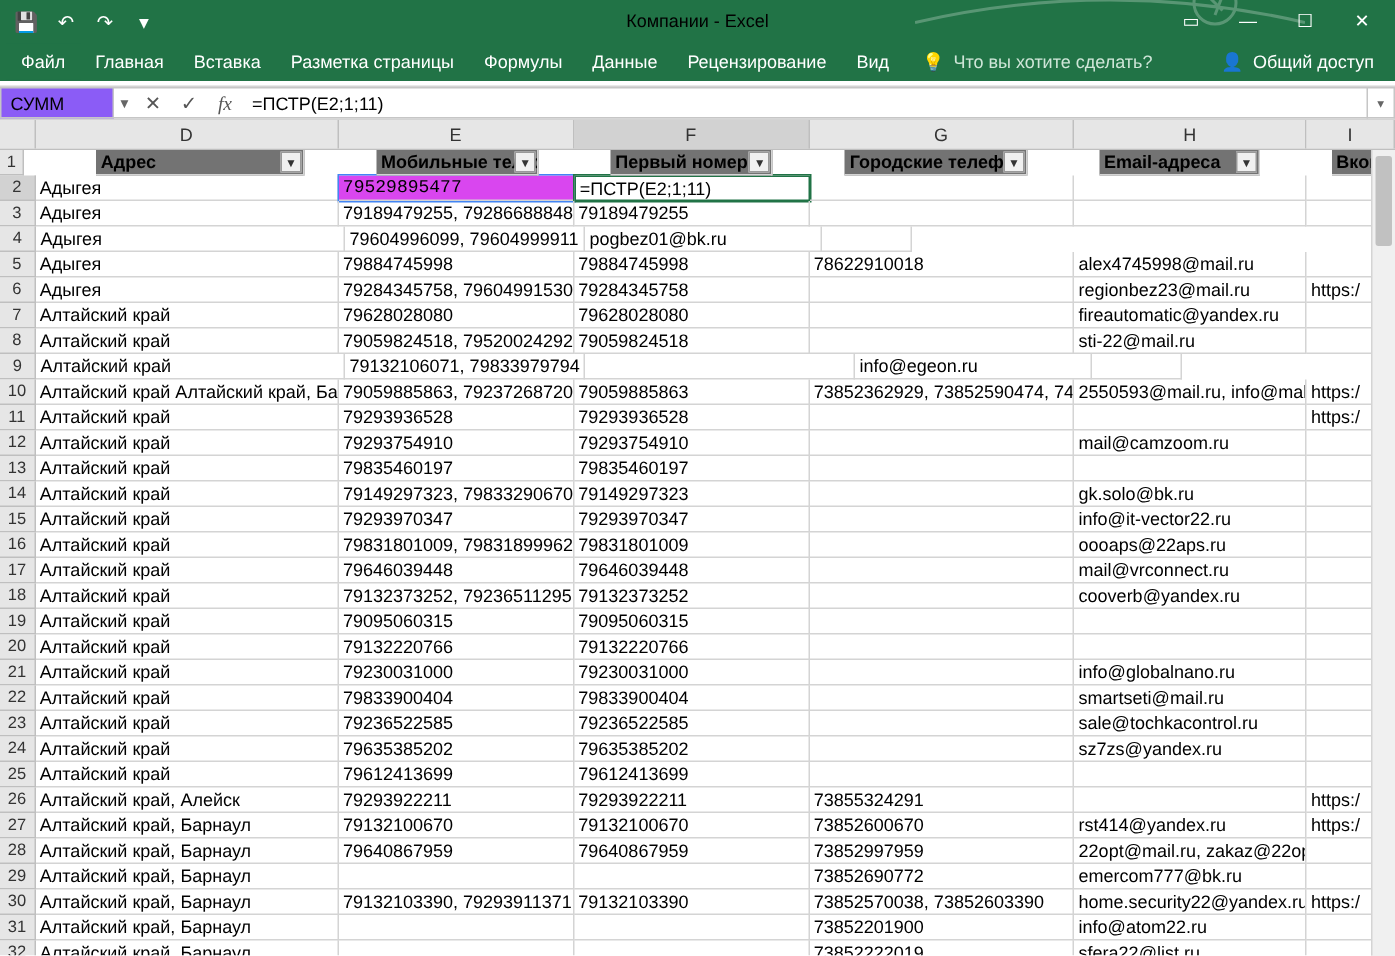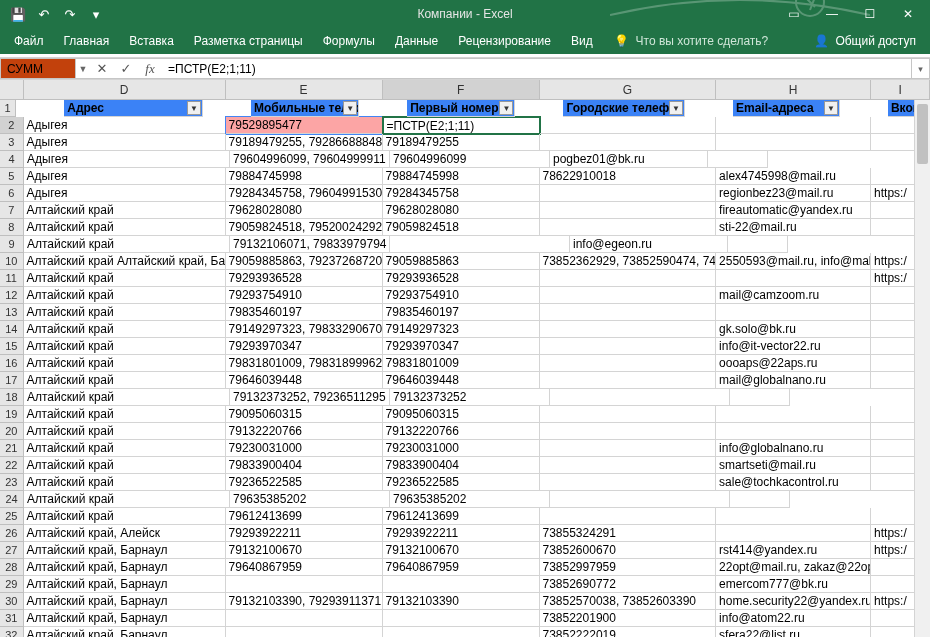--- a/index.html
+++ b/index.html
@@ -1,58 +1,58 @@
 <!DOCTYPE html>
 <html><head>
 <meta charset="utf-8">
 <style>
 * { margin: 0; padding: 0; box-sizing: border-box; font-family: 'Segoe UI', Tahoma, sans-serif; }
 body { background: #fff; overflow: hidden; width: 930px; height: 637px; position: relative; }
 
 .title-bar { background: #217346; height: 28px; display: flex; align-items: center; color: #fff; position: relative; }
 .qat { display: flex; align-items: center; gap: 2px; padding: 0 6px; }
 .qat-btn { width: 24px; height: 24px; display: flex; align-items: center; justify-content: center; color: #fff; font-size: 13px; }
-.title-text { position: absolute; left: 50%; transform: translateX(-50%); font-size: 12px; color: #e5e5e5; }
+.title-text { position: absolute; left: 50%; transform: translateX(-50%); font-size: 12px; color: #000000; }
 .win-controls { margin-left: auto; display: flex; align-items: center; gap: 2px; padding-right: 4px; }
 .win-btn { width: 36px; height: 24px; display: flex; align-items: center; justify-content: center; color: #fff; font-size: 12px; }
 
 .ribbon-tabs { background: #217346; height: 26px; display: flex; align-items: center; padding: 0 4px; color: #fff; font-size: 12px; }
 .ribbon-tab { padding: 5px 10px; cursor: pointer; }
 .ribbon-tab.file { background: #217346; }
 .tell-me { margin-left: 12px; display: flex; align-items: center; color: #cfe6d8; font-size: 12px; }
 .tell-me .bulb { margin-right: 6px; }
 .share { margin-left: auto; display: flex; align-items: center; padding: 4px 10px; font-size: 12px; }
 .share-icon { margin-right: 6px; }
 
 .collapsed-strip { background: #fff; height: 4px; border-bottom: 1px solid #d4d4d4; }
 
 .formula-bar { display: flex; align-items: stretch; height: 22px; border-bottom: 1px solid #d4d4d4; background: #fff; }
-.name-box { width: 76px; border: 1px solid #c6c6c6; display: flex; align-items: center; padding: 0 6px; font-size: 12px; background: #c2410c; }
+.name-box { width: 76px; border: 1px solid #c6c6c6; display: flex; align-items: center; padding: 0 6px; font-size: 12px; background: #8b5cf6; }
 .name-dd { width: 14px; display: flex; align-items: center; justify-content: center; font-size: 9px; color: #666; border-top: 1px solid #c6c6c6; border-bottom: 1px solid #c6c6c6; }
 .fb-btn { width: 24px; display: flex; align-items: center; justify-content: center; font-size: 13px; color: #555; border-top: 1px solid #c6c6c6; border-bottom: 1px solid #c6c6c6; }
 .fb-fx { font-style: italic; font-family: 'Times New Roman', serif; }
 .formula-input { flex: 1; padding: 0 6px; font-size: 12px; display: flex; align-items: center; border: 1px solid #c6c6c6; border-left: none; }
 .fb-expand { width: 18px; display: flex; align-items: center; justify-content: center; font-size: 9px; color: #666; border-top: 1px solid #c6c6c6; border-bottom: 1px solid #c6c6c6; border-right: 1px solid #c6c6c6; }
 
 .grid-area { position: relative; height: calc(637px - 28px - 26px - 4px - 22px); overflow: hidden; background: #fff; }
 .col-headers { display: flex; position: sticky; top: 0; background: #e6e6e6; height: 20px; border-bottom: 1px solid #bfbfbf; }
 .corner { width: 24px; background: #e6e6e6; border-right: 1px solid #bfbfbf; }
 .col-h { background: #e6e6e6; border-right: 1px solid #bfbfbf; display: flex; align-items: center; justify-content: center; font-size: 12px; color: #333; }
 .col-h.sel { background: #d2d2d2; }
 
 .rows { overflow: hidden; }
 .row { display: flex; height: 17px; }
 .row-h { width: 24px; background: #e6e6e6; border-right: 1px solid #bfbfbf; border-bottom: 1px solid #bfbfbf; display: flex; align-items: center; justify-content: center; font-size: 11px; color: #333; }
 .row-h.sel { background: #d2d2d2; }
 .cell { border-right: 1px solid #d4d4d4; border-bottom: 1px solid #d4d4d4; font-size: 12px; padding: 0 3px; display: flex; align-items: center; white-space: nowrap; overflow: hidden; }
-.hdr-row .cell { font-weight: bold; background: #3b82f6; position: relative; margin-left: 48px; }
+.hdr-row .cell { font-weight: bold; background: #737373; position: relative; margin-left: 48px; }
 .filter-dd { position: absolute; right: 1px; top: 1px; width: 14px; height: 14px; border: 1px solid #999; background: #f0f0f0; display: flex; align-items: center; justify-content: center; font-size: 8px; color: #333; }
 
 .active-cell { border: 1px solid #217346 !important; outline: 1px solid #217346; background: #fff; }
-.ref-highlight { background: #fca5a5; outline: 1px solid #4285f4; }
+.ref-highlight { background: #d946ef; outline: 1px solid #4285f4; font-family: Liberation Mono, monospace; }
 
 .col-D { width: 206px; } .col-E { width: 160px; } .col-F { width: 160px; } .col-G { width: 180px; } .col-H { width: 158px; } .col-I { width: 60px; }
 
 .vscroll { position: absolute; right: 0; top: 20px; bottom: 0; width: 16px; background: #f0f0f0; border-left: 1px solid #d4d4d4; }
 .vthumb { position: absolute; left: 2px; right: 2px; top: 4px; height: 60px; background: #c1c1c1; border-radius: 2px; }
 
 .ribbon-arc { position:absolute; right:60px; top:-10px; width:260px; height:50px; pointer-events:none; opacity:.25; }
 </style>
 </head>
 <body>
@@ -145,21 +145,20 @@
         <div class="cell col-E">79189479255, 79286688848</div>
         <div class="cell col-F">79189479255</div>
         <div class="cell col-G"></div>
         <div class="cell col-H"></div>
         <div class="cell col-I"></div>
       </div>
       <div class="row">
         <div class="row-h">4</div>
         <div class="cell col-D">Адыгея</div>
         <div class="cell col-E">79604996099, 79604999911</div>
-        <div class="cell col-F">79604996099</div>
         <div class="cell col-H">pogbez01@bk.ru</div>
         <div class="cell col-I"></div>
       </div>
       <div class="row">
         <div class="row-h">5</div>
         <div class="cell col-D">Адыгея</div>
         <div class="cell col-E">79884745998</div>
         <div class="cell col-F">79884745998</div>
         <div class="cell col-G">78622910018</div>
         <div class="cell col-H">alex4745998@mail.ru</div>
@@ -262,29 +261,30 @@
         <div class="cell col-G"></div>
         <div class="cell col-H">oooaps@22aps.ru</div>
         <div class="cell col-I"></div>
       </div>
       <div class="row">
         <div class="row-h">17</div>
         <div class="cell col-D">Алтайский край</div>
         <div class="cell col-E">79646039448</div>
         <div class="cell col-F">79646039448</div>
         <div class="cell col-G"></div>
-        <div class="cell col-H">mail@globalnano.ru</div>
+        <div class="cell col-H">mail@vrconnect.ru</div>
         <div class="cell col-I"></div>
       </div>
       <div class="row">
         <div class="row-h">18</div>
         <div class="cell col-D">Алтайский край</div>
         <div class="cell col-E">79132373252, 79236511295</div>
         <div class="cell col-F">79132373252</div>
         <div class="cell col-G"></div>
+        <div class="cell col-H">cooverb@yandex.ru</div>
         <div class="cell col-I"></div>
       </div>
       <div class="row">
         <div class="row-h">19</div>
         <div class="cell col-D">Алтайский край</div>
         <div class="cell col-E">79095060315</div>
         <div class="cell col-F">79095060315</div>
         <div class="cell col-G"></div>
         <div class="cell col-H"></div>
         <div class="cell col-I"></div>
@@ -324,20 +324,21 @@
         <div class="cell col-G"></div>
         <div class="cell col-H">sale@tochkacontrol.ru</div>
         <div class="cell col-I"></div>
       </div>
       <div class="row">
         <div class="row-h">24</div>
         <div class="cell col-D">Алтайский край</div>
         <div class="cell col-E">79635385202</div>
         <div class="cell col-F">79635385202</div>
         <div class="cell col-G"></div>
+        <div class="cell col-H">sz7zs@yandex.ru</div>
         <div class="cell col-I"></div>
       </div>
       <div class="row">
         <div class="row-h">25</div>
         <div class="cell col-D">Алтайский край</div>
         <div class="cell col-E">79612413699</div>
         <div class="cell col-F">79612413699</div>
         <div class="cell col-G"></div>
         <div class="cell col-H"></div>
         <div class="cell col-I"></div>

